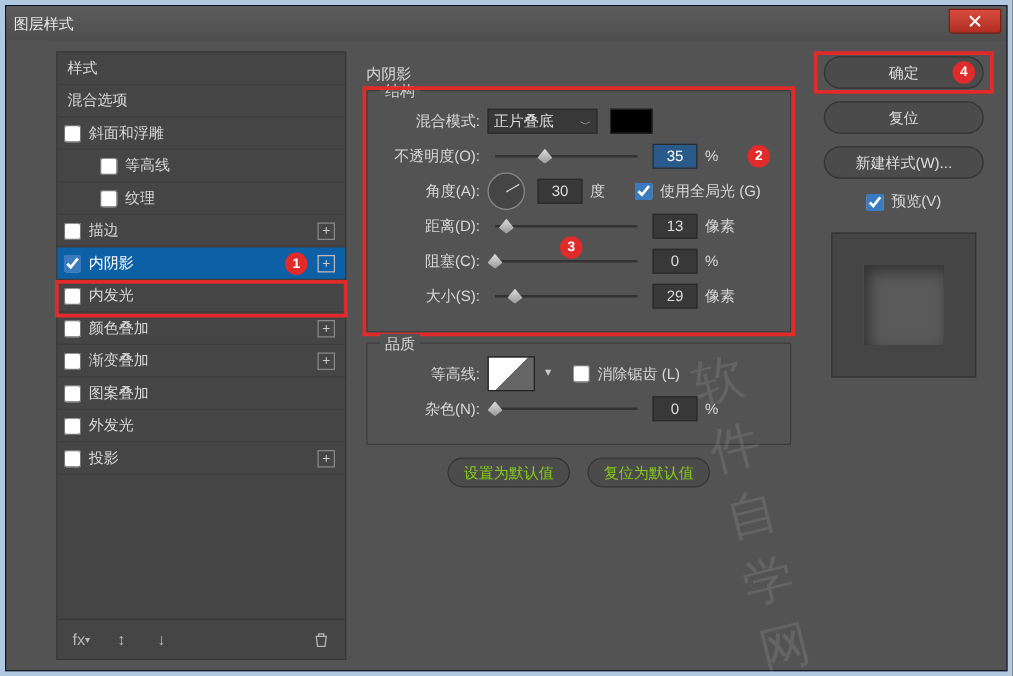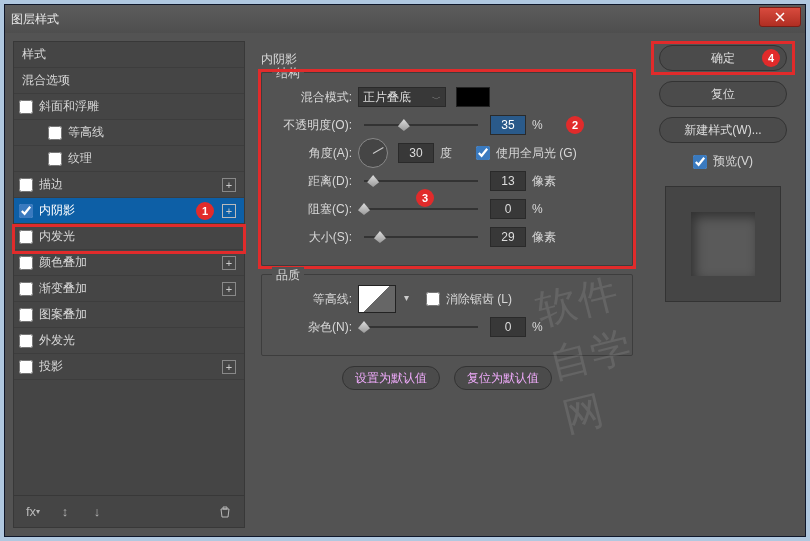--- a/index.html
+++ b/index.html
@@ -2,21 +2,21 @@
 <html><head>
   <meta charset="utf-8">
   <style>
     * { margin: 0; padding: 0; box-sizing: border-box; font-family: "Microsoft YaHei", sans-serif; }
     body { background: #b0c8e0; width: 810px; height: 541px; padding: 4px; }
     .window { width: 802px; height: 533px; background: #535353; border: 1px solid #0f172a; display: flex; flex-direction: column; }
     .titlebar { height: 28px; background: linear-gradient(#5c5c5c, #4e4e4e); display: flex; align-items: center; padding: 0 6px; position: relative; }
     .titlebar-text { color: #e8e8e8; font-size: 12px; }
     .close-btn { position: absolute; right: 4px; top: 2px; width: 42px; height: 20px; background: linear-gradient(#d84b3e, #b02e22); border: 1px solid #7a1e16; border-radius: 0 0 3px 3px; color: #fff; display: flex; align-items: center; justify-content: center; font-size: 12px; cursor: pointer; }
     .close-btn svg { width: 10px; height: 10px; }
-    .body { flex: 1; display: flex; padding: 8px; gap: 4px; background: #535353; }
+    .body { flex: 1; display: flex; padding: 8px; gap: 4px; background: #535353; margin-left: 32px; }
     .styles-col { width: 232px; background: #454545; border: 1px solid #383838; display: flex; flex-direction: column; }
     .style-row { height: 26px; display: flex; align-items: center; padding: 0 8px; border-bottom: 1px solid #3d3d3d; color: #d8d8d8; font-size: 12px; position: relative; }
     .style-row.header { font-weight: normal; }
     .style-row.sub { padding-left: 34px; }
     .style-row.item { padding-left: 5px; }
     .style-row input[type="checkbox"] { width: 14px; height: 14px; margin-right: 6px; accent-color: #3a7abf; }
     .style-row.selected { background: #0d5fa6; color: #fff; }
     .plus-btn { position: absolute; right: 8px; width: 14px; height: 14px; border: 1px solid #888; display: flex; align-items: center; justify-content: center; font-size: 11px; color: #ccc; cursor: pointer; background: #454545; }
     .red-box-outer { position: absolute; border: 3px solid #e12b2b; pointer-events: none; z-index: 10; }
     .num-badge { position: absolute; width: 18px; height: 18px; background: #e12b2b; border-radius: 50%; color: #fff; font-size: 11px; display: flex; align-items: center; justify-content: center; z-index: 20; font-weight: bold; }
@@ -35,21 +35,21 @@
     .slider-thumb { position: absolute; top: -5px; width: 12px; height: 12px; background: linear-gradient(#ddd, #999); clip-path: polygon(50% 0, 100% 60%, 50% 100%, 0 60%); transform: translateX(-50%); }
     .num-input { width: 36px; height: 20px; background: #383838; border: 1px solid #2a2a2a; color: #ddd; font-size: 12px; text-align: center; }
     .num-input.hl { background: #2a5a8a; color: #fff; }
     .unit { color: #d8d8d8; font-size: 12px; width: 30px; }
     .angle-dial { width: 30px; height: 30px; border: 1px solid #888; border-radius: 50%; background: #454545; position: relative; margin-right: 4px; }
     .angle-dial::after { content: ''; position: absolute; width: 12px; height: 1px; background: #ccc; top: 50%; left: 50%; transform-origin: left; transform: rotate(-30deg); }
     .chk { width: 14px; height: 14px; accent-color: #3a7abf; }
     .chk-label { color: #d8d8d8; font-size: 12px; }
     .contour-swatch { width: 38px; height: 28px; background: linear-gradient(135deg, #fff 50%, #666 50%); border: 1px solid #222; position: relative; }
     .contour-swatch::after { content: '▾'; position: absolute; right: -14px; top: 6px; color: #ccc; font-size: 10px; }
-    .btn-small { height: 24px; padding: 0 12px; background: #4b4b4b; border: 1px solid #333; border-radius: 12px; color: #f0abfc; font-size: 12px; cursor: pointer; display: inline-flex; align-items: center; }
+    .btn-small { height: 24px; padding: 0 12px; background: #4b4b4b; border: 1px solid #333; border-radius: 12px; color: #84cc16; font-size: 12px; cursor: pointer; display: inline-flex; align-items: center; }
     .btn-row { display: flex; gap: 14px; justify-content: center; margin-top: 10px; }
     .side-col { width: 148px; display: flex; flex-direction: column; align-items: center; gap: 10px; padding-top: 4px; }
     .side-btn { width: 128px; height: 26px; border-radius: 13px; background: #4b4b4b; border: 1px solid #333; color: #ddd; font-size: 12px; cursor: pointer; display: flex; align-items: center; justify-content: center; position: relative; }
     .preview-row { display: flex; align-items: center; gap: 6px; color: #d8d8d8; font-size: 12px; }
     .preview-box { width: 116px; height: 116px; background: #454545; border: 1px solid #333; margin-top: 6px; display: flex; align-items: center; justify-content: center; }
     .preview-inner { width: 64px; height: 64px; background: #5a5a5a; box-shadow: inset 4px 5px 12px rgba(0,0,0,0.45); }
     .structure-red { position: absolute; border: 3px solid #e12b2b; pointer-events: none; }
     .watermark { position: absolute; color: rgba(200,200,200,0.15); font-size: 40px; transform: rotate(-14deg); pointer-events: none; left: 300px; top: 230px; letter-spacing: 2px; }
   </style>
 </head>

